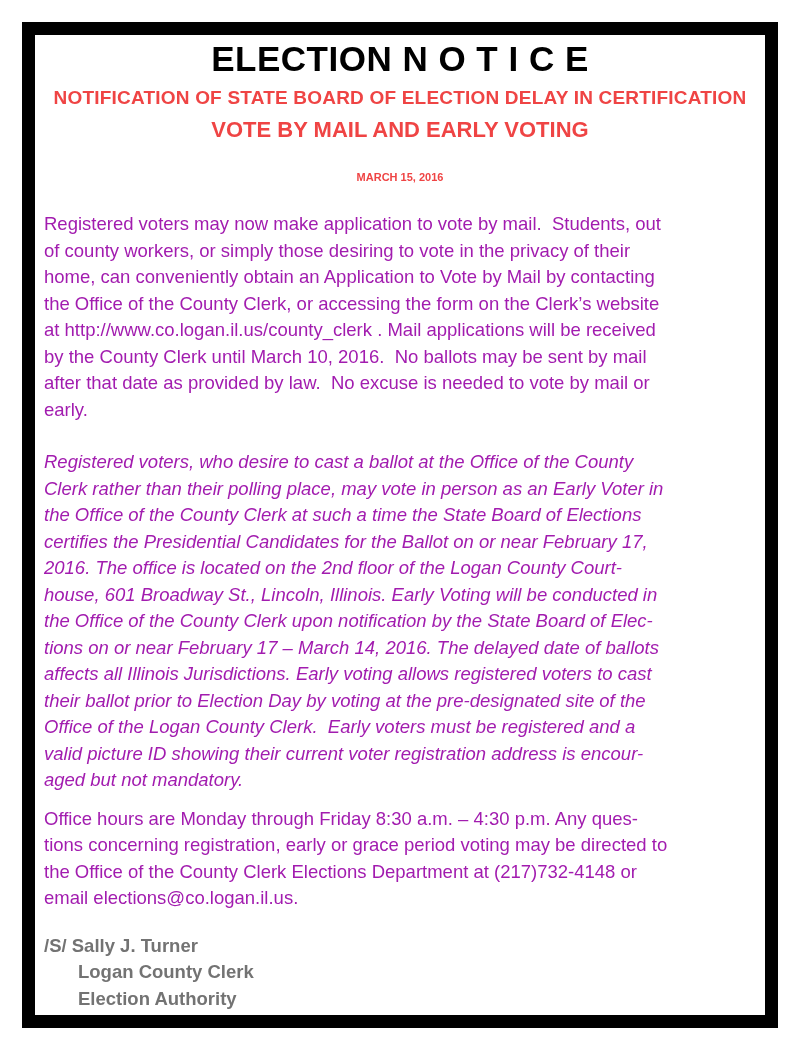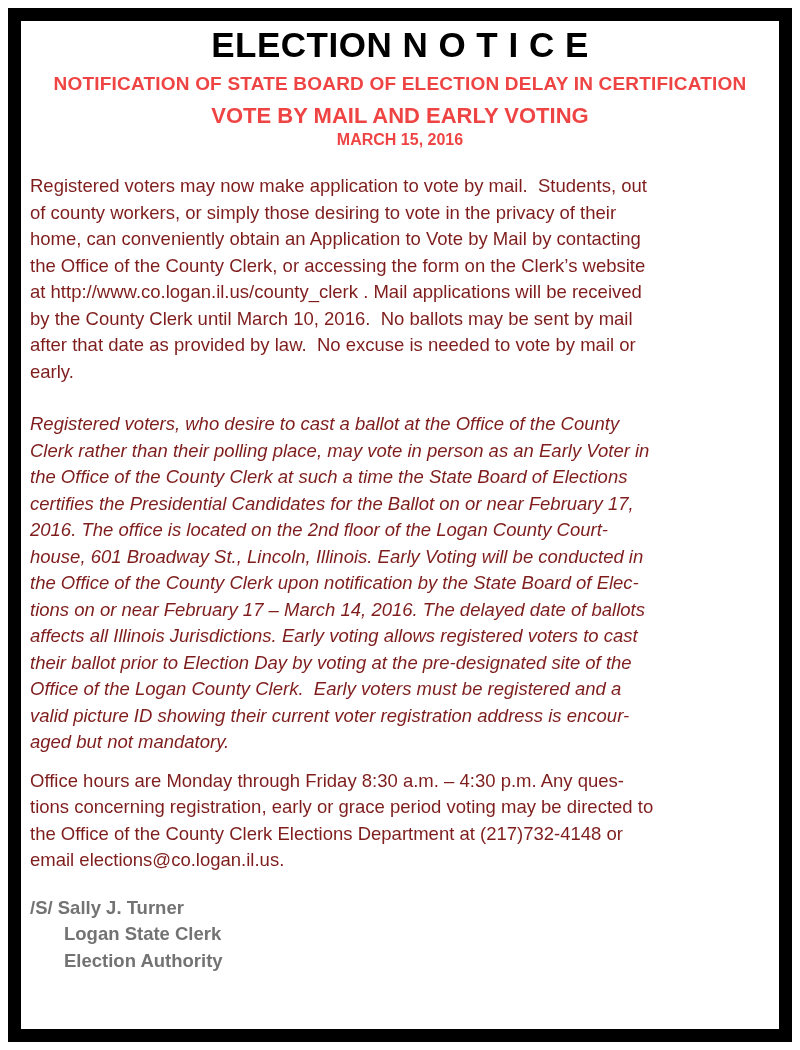--- a/index.html
+++ b/index.html
@@ -6,21 +6,21 @@
   html, body {
     margin: 0;
     padding: 0;
     background: #ffffff;
     font-family: "Liberation Sans", "DejaVu Sans", sans-serif;
   }
   .page {
     width: 800px;
     height: 1050px;
     background: #ffffff;
-    padding: 8px;
+    padding: 22px;
   }
   .frame {
     width: 100%;
     height: 100%;
     border: 13px solid #000000;
     padding: 2px 9px 0 9px;
     overflow: hidden;
     background: #ffffff;
   }
   .title {
@@ -33,26 +33,26 @@
     color: #000000;
   }
   .sub {
     text-align: center;
     font-weight: bold;
     color: #ef4444;
     margin: 0;
   }
   .sub-lg { font-size: 19px;   line-height: 24px; margin-top: 5px;  letter-spacing: 0.2px; }
   .sub-md { font-size: 22px; line-height: 22px; margin-top: 9px;  }
-  .sub-sm { font-size: 16px; line-height: 21px; margin-top: 2px; }
+  .sub-sm { font-size: 11px; line-height: 21px; margin-top: 26px; }
   .para {
     margin: 0;
     font-size: 18.5px;
     line-height: 26.5px;
-    color: #7f1d1d;
+    color: #a21caf;
     white-space: pre-wrap;
     text-align: left;
   }
   .para-1 { margin-top: 23px; }
   .para-2 { margin-top: 26px; font-style: italic; }
   .para-3 { margin-top: 12px; }
   .signature { margin-top: 21px; }
   .sig-line {
     font-size: 18.5px;
     line-height: 26.5px;
@@ -99,18 +99,18 @@
 valid picture ID showing their current voter registration address is encour-
 aged but not mandatory.</p>
 
     <p class="para para-3">Office hours are Monday through Friday 8:30 a.m. – 4:30 p.m. Any ques-
 tions concerning registration, early or grace period voting may be directed to
 the Office of the County Clerk Elections Department at (217)732-4148 or
 email elections@co.logan.il.us.</p>
 
     <div class="signature">
       <div class="sig-line">/S/ Sally J. Turner</div>
-      <div class="sig-line sig-indent">Logan State Clerk</div>
+      <div class="sig-line sig-indent">Logan County Clerk</div>
       <div class="sig-line sig-indent">Election Authority</div>
     </div>
 
   </div>
 </div>
 
 </body></html>

